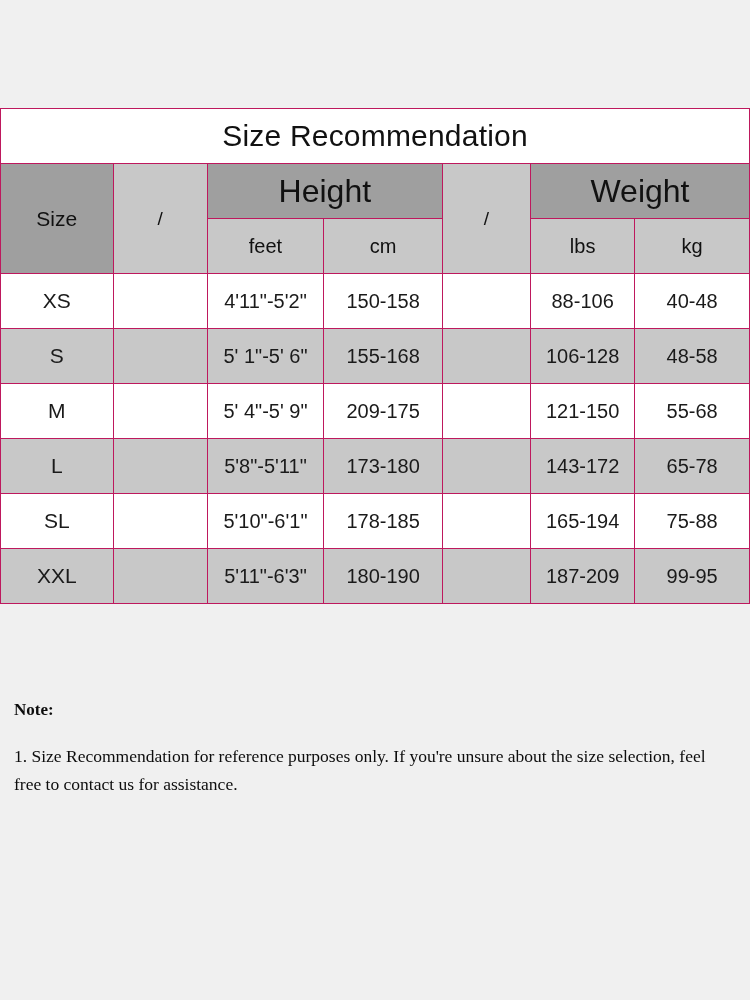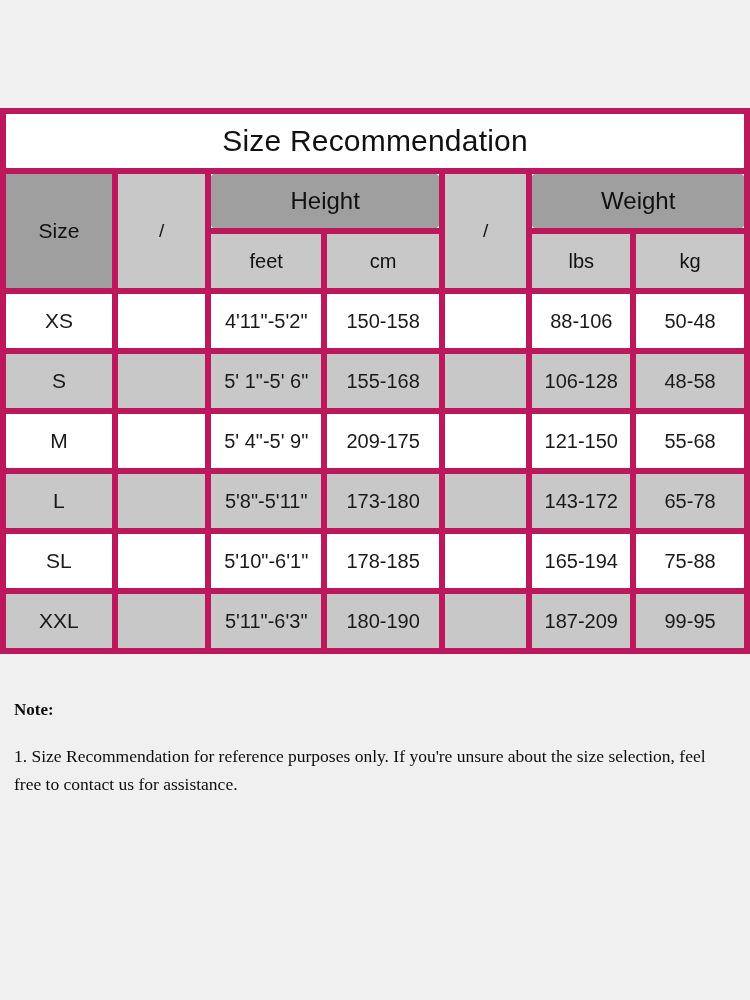--- a/index.html
+++ b/index.html
@@ -30,21 +30,21 @@
 
   table.size-table {
     border-collapse: collapse;
     width: 750px;
     table-layout: fixed;
     background: #ffffff;
   }
 
   table.size-table td,
   table.size-table th {
-    border: 6px solid #be185d;
+    border: 1px solid #be185d;
     text-align: center;
     vertical-align: middle;
     font-weight: normal;
     padding: 0;
   }
 
   .title-cell {
     background: #ffffff;
     height: 54px;
     font-size: 30px;
@@ -68,24 +68,23 @@
   .h-size {
     font-size: 21px;
     font-weight: bold;
     height: 108px;
   }
   .h-slash {
     font-size: 19px;
     height: 108px;
   }
   .h-group {
-    font-size: 24px;
-    font-weight: bold;
-    height: 54px;
-    border-radius: 14px;
+    font-size: 32px;
+    font-weight: bold;
+    height: 54px;
   }
   .h-sub {
     font-size: 20px;
     height: 54px;
   }
 
   .data-row td {
     height: 54px;
     font-size: 20px;
     color: #1a1a1a;
@@ -147,21 +146,21 @@
           <td class="hdr-light h-sub">kg</td>
         </tr>
 
         <tr class="data-row">
           <td class="size-col cell-white">XS</td>
           <td class="cell-white"></td>
           <td class="cell-white">4'11"-5'2"</td>
           <td class="cell-white">150-158</td>
           <td class="cell-white"></td>
           <td class="cell-white">88-106</td>
-          <td class="cell-white">50-48</td>
+          <td class="cell-white">40-48</td>
         </tr>
         <tr class="data-row">
           <td class="size-col cell-grey">S</td>
           <td class="cell-grey"></td>
           <td class="cell-grey">5' 1"-5' 6"</td>
           <td class="cell-grey">155-168</td>
           <td class="cell-grey"></td>
           <td class="cell-grey">106-128</td>
           <td class="cell-grey">48-58</td>
         </tr>

